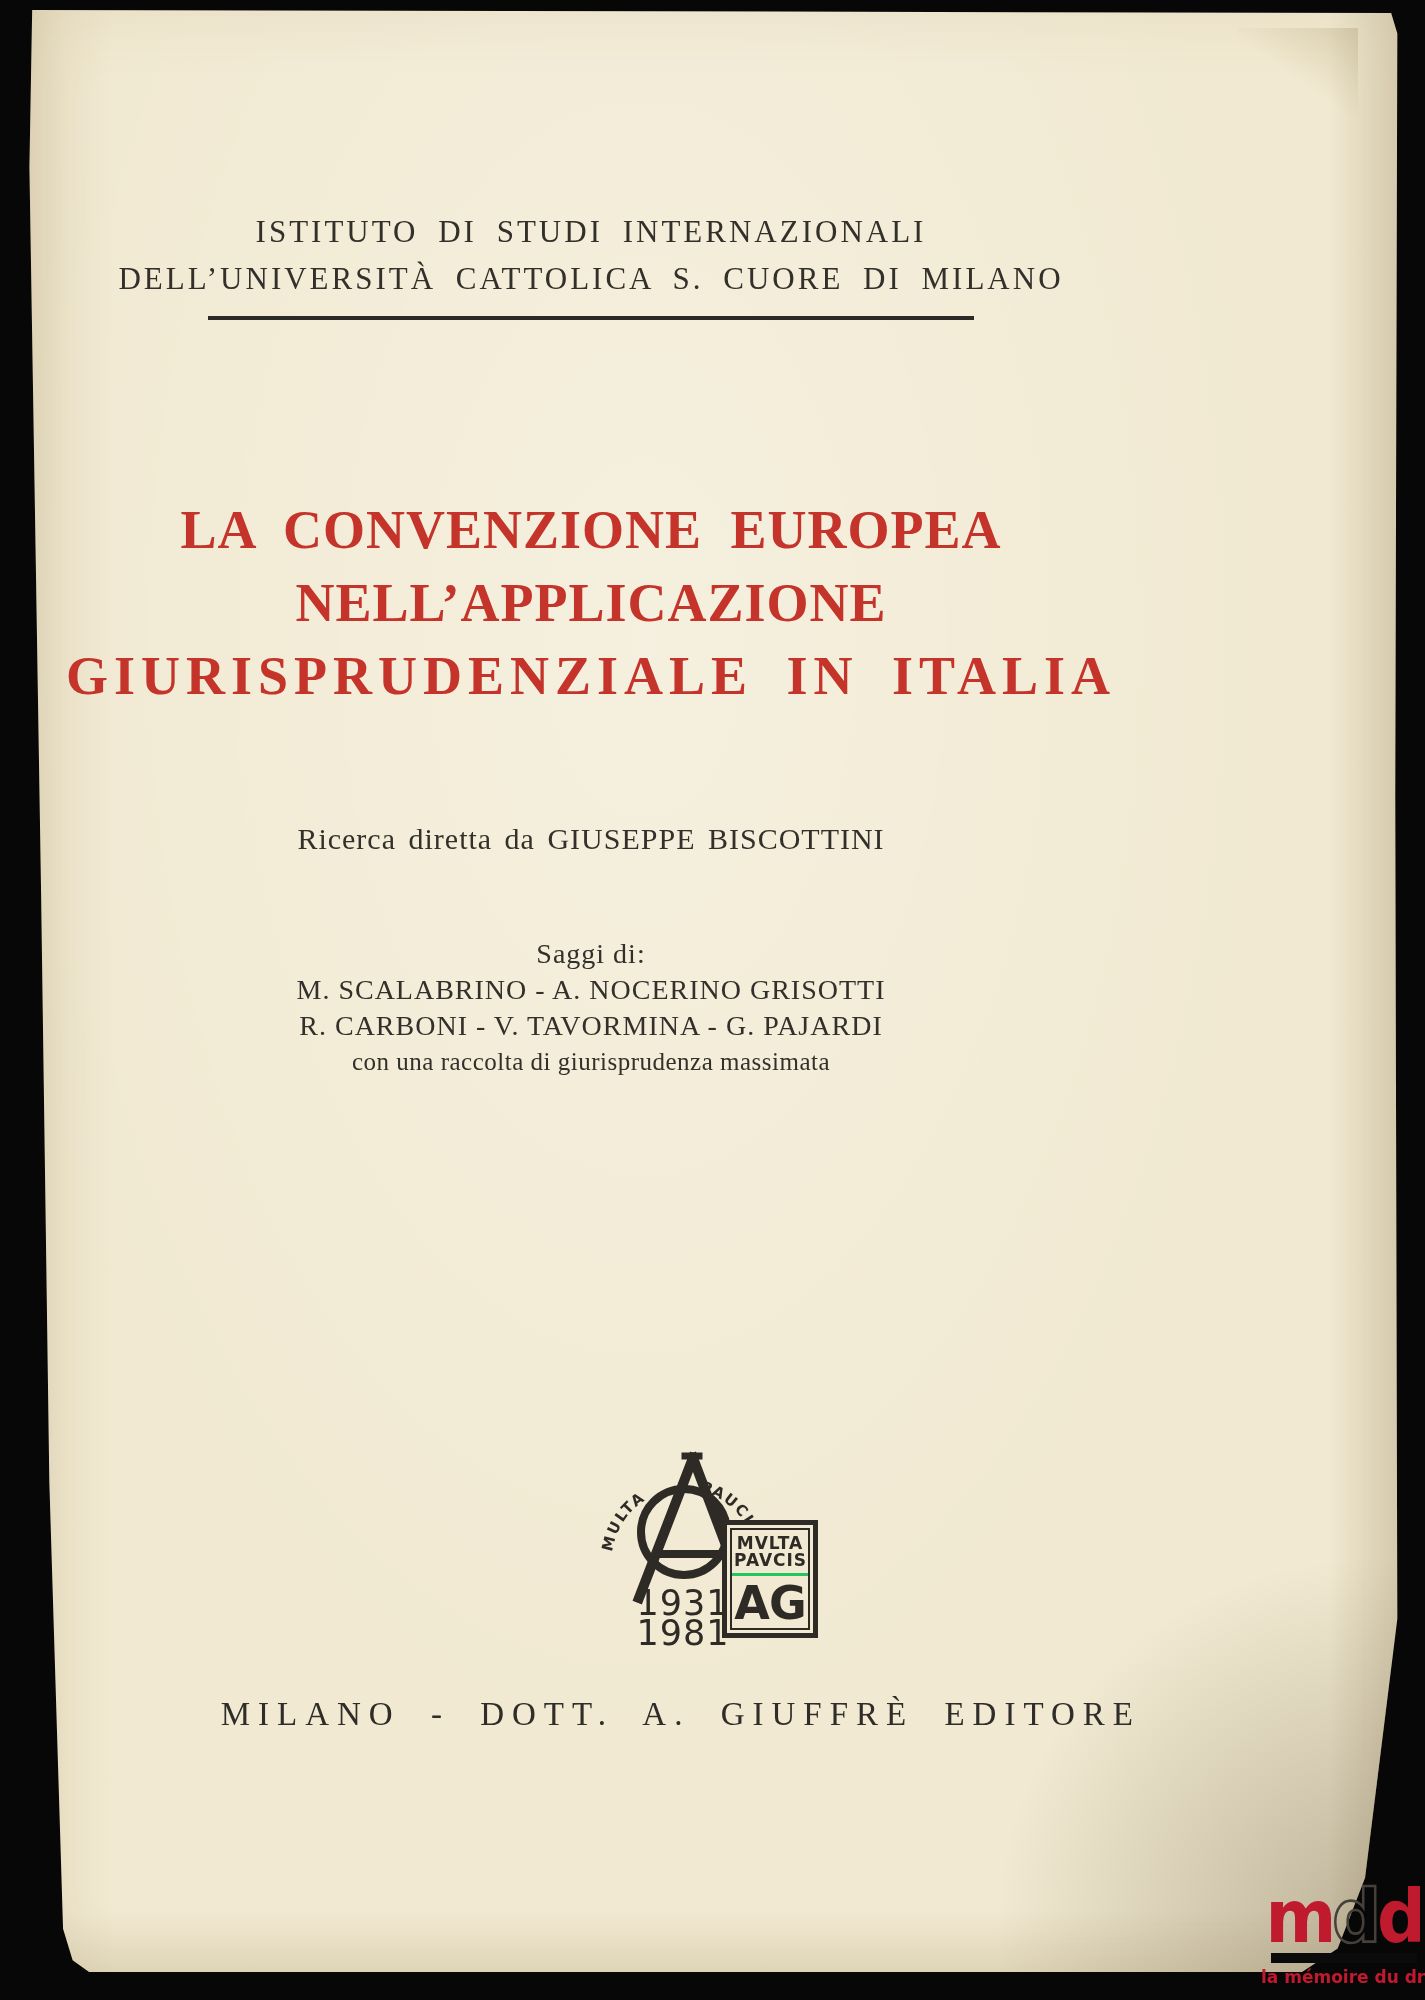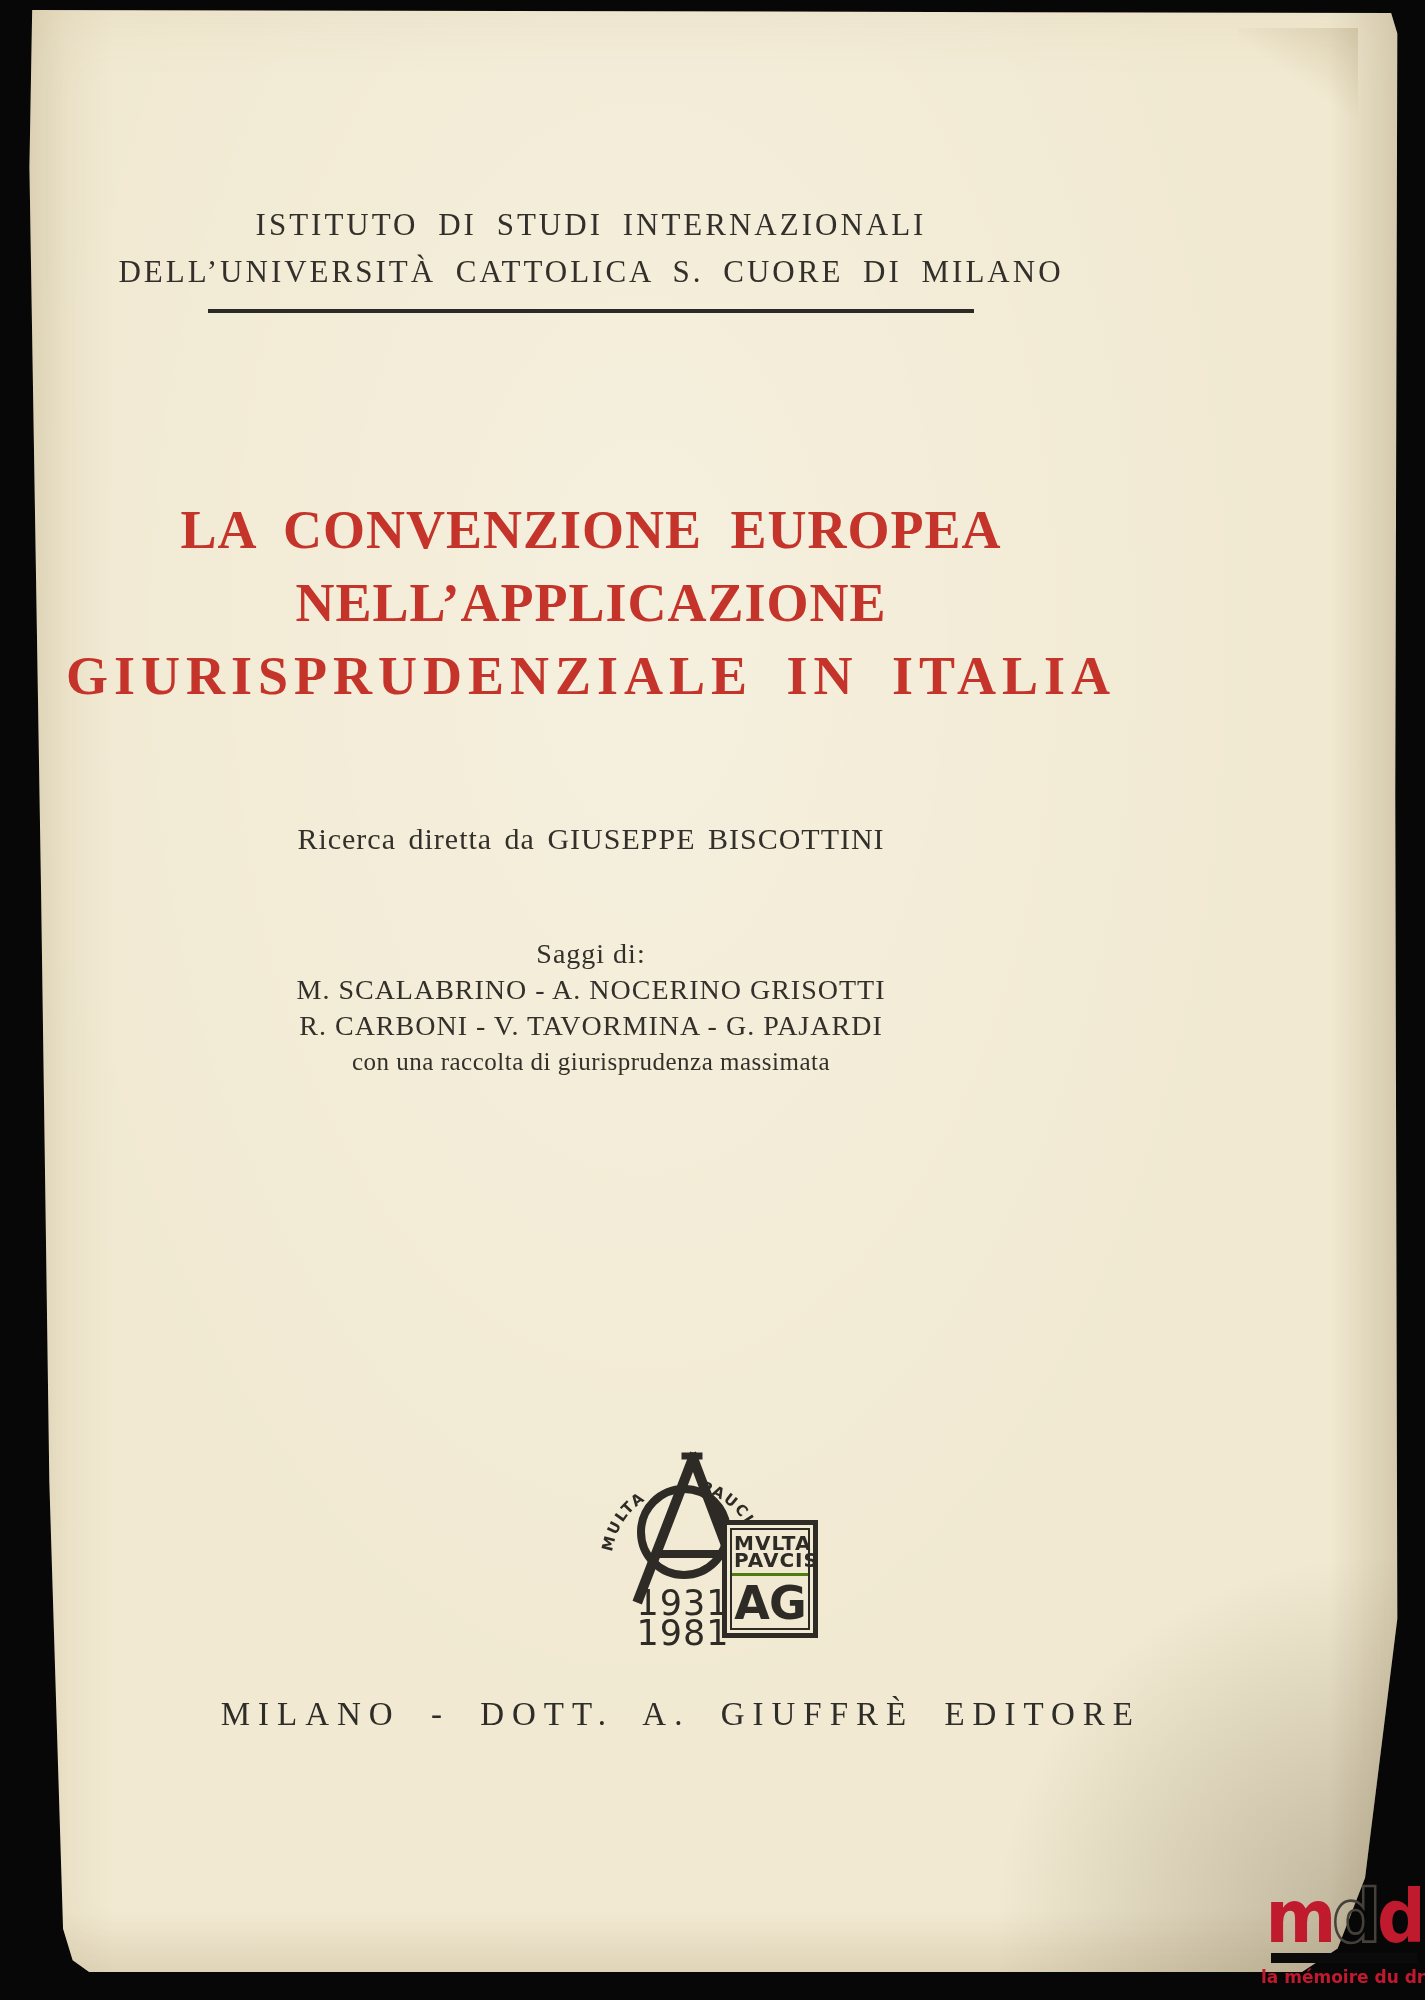--- a/index.html
+++ b/index.html
@@ -14,21 +14,21 @@
       linear-gradient(270deg, rgba(90,70,30,0.16) 0px, rgba(90,70,30,0) 70px),
       linear-gradient(0deg, rgba(110,85,35,0.10) 0px, rgba(110,85,35,0) 60px),
       #f1e9d1;
     box-shadow: inset 0 0 70px rgba(140,110,50,0.10);
     clip-path: polygon(0.45% 0%, 99.5% 0.15%, 99.95% 1.2%, 99.8% 40%, 99.95% 82%,
                        97.6% 95.2%, 95.6% 98.8%, 93% 100%, 4.6% 100%, 3.4% 99.4%,
                        2.7% 97.8%, 1.7% 75%, 1.1% 45%, 0.25% 8%);}
   .fold-crease{position:absolute;right:40px;top:18px;width:120px;height:90px;
     background:linear-gradient(215deg, rgba(120,95,40,0.18), rgba(120,95,40,0) 55%);}
   
-  .institute{position:absolute;top:191px;left:15px;width:1100px;text-align:center;
+  .institute{position:absolute;top:198px;left:15px;width:1100px;text-align:center;
     color:#33302b;font-size:31px;line-height:47px;letter-spacing:3px;word-spacing:9px;}
   .rule{margin:14px auto 0 auto;width:766px;height:4px;background:#2b2a26;}
   
   .title{position:absolute;top:484px;left:15px;width:1100px;text-align:center;
     color:#c5342a;font-weight:bold;font-size:54px;line-height:73px;
     letter-spacing:1px;word-spacing:14px;margin:0;}
   .title .t-line{white-space:nowrap;}
   .title .t-line:nth-child(3){letter-spacing:6px;}
   .title .t-line:nth-child(4){letter-spacing:-1px;font-size:52px;word-spacing:9px;}
   
@@ -40,22 +40,22 @@
   
   .logo-cluster{position:absolute;left:570px;top:1438px;width:240px;height:215px;}
   .logo-svg{position:absolute;left:0;top:0;}
   .years{position:absolute;left:22px;top:140px;width:130px;text-align:center;
     font-family:"DejaVu Sans", sans-serif;font-size:35px;line-height:30px;
     color:#2e2b26;letter-spacing:1px;}
   .agbox{position:absolute;left:126px;top:72px;width:96px;height:118px;
     border:5px solid #2e2b26;background:#f1e9d1;box-sizing:border-box;}
   .agbox-inner{position:absolute;inset:3px;border:2px solid #2e2b26;
     display:flex;flex-direction:column;font-family:"DejaVu Sans", sans-serif;color:#2e2b26;}
-  .agbox-motto{padding:5px 2px 4px 2px;text-align:center;font-size:20px;line-height:17px;
-    font-weight:bold;letter-spacing:1px;border-bottom:3px solid #4d7c0f;}
+  .agbox-motto{padding:5px 2px 4px 2px;text-align:center;font-size:17px;line-height:17px;
+    font-weight:bold;letter-spacing:1px;border-bottom:3px solid #22c55e;}
   .agbox-initials{flex:1;display:flex;align-items:center;justify-content:center;
     font-size:46px;font-weight:bold;letter-spacing:-1px;}
   
   .imprint{position:absolute;top:1686px;left:15px;width:1100px;text-align:right;
     color:#2f2d29;font-size:33px;letter-spacing:8px;word-spacing:14px;}
   
   .mdd{position:absolute;left:1261px;top:1888px;width:165px;text-align:center;
     font-family:"DejaVu Sans", sans-serif;}
   .mdd-letters{font-size:68px;font-weight:bold;line-height:64px;letter-spacing:-4px;
     transform:scaleY(1.08);transform-origin:bottom;white-space:nowrap;}

